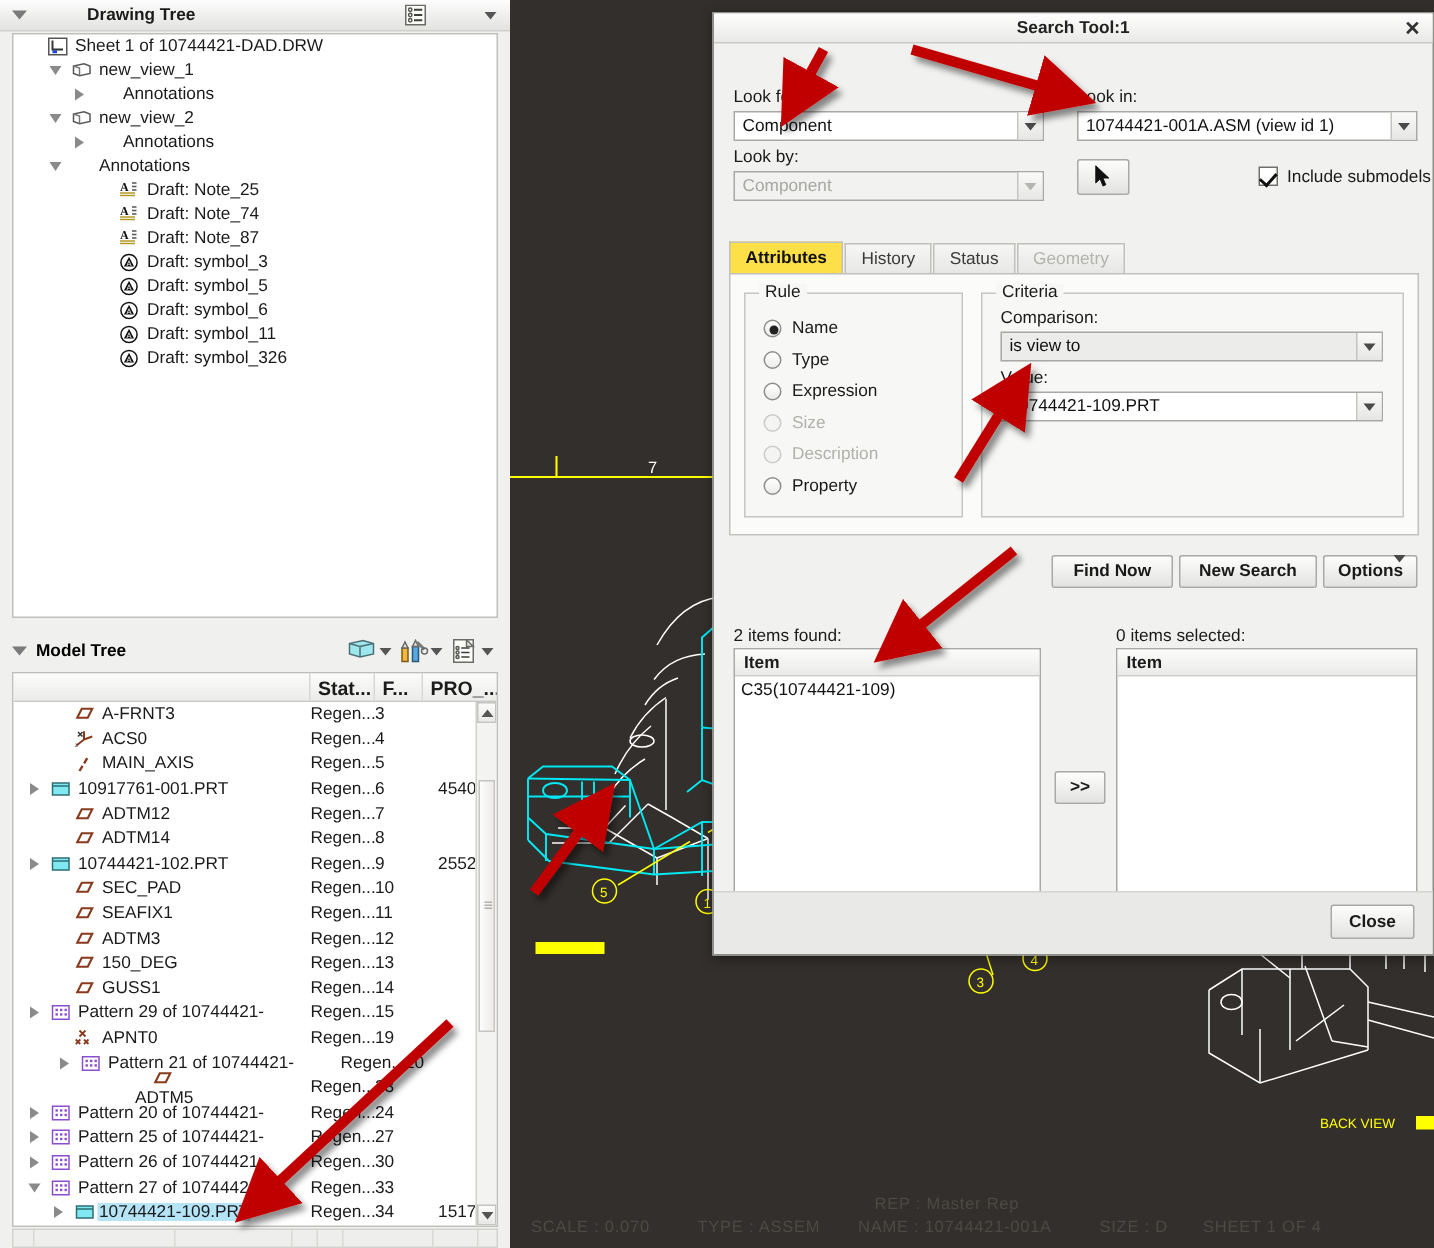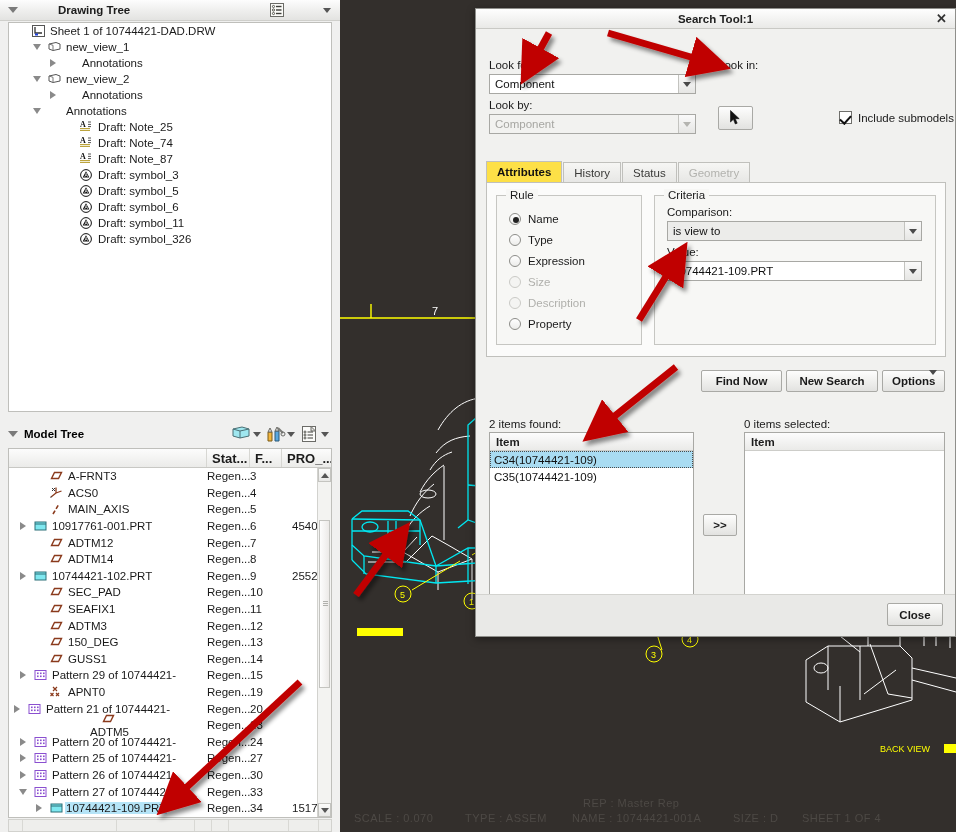--- a/index.html
+++ b/index.html
@@ -739,21 +739,21 @@
                   </svg>
                 </span>
                 <span class="lbl">APNT0</span>
               </div>
               <div class="mt-stat">Regen...</div>
               <div class="mt-f">19</div>
               <div class="mt-p1"></div>
               <div class="mt-p2"></div>
             </div>
             <div class="mt-row">
-              <div class="mt-name" style="">
+              <div class="mt-name" style="padding-left: 6px; margin-left: 20px;">
                 <span class="tw">
                   <i class="tri-r"></i>
                 </span>
                 <span class="ico">
                   <svg width="15" height="14" viewBox="0 0 15 14">
                     <rect x="2" y="2.5" width="11" height="9" fill="#fff" stroke="#8a4fd0"></rect>
                     <g fill="#8a4fd0">
                       <rect x="4" y="4.5" width="1.6" height="1.6"></rect>
                       <rect x="7" y="4.5" width="1.6" height="1.6"></rect>
                       <rect x="10" y="4.5" width="1.6" height="1.6"></rect>
@@ -951,20 +951,26 @@
 
       <div class="fld-label" style="position:absolute;left:13px;top:69px;">Look by:</div>
       <div class="combo disabled" style="position:absolute;left:13px;top:84px;width:207px;">
         <span>Component</span>
         <span class="cb-arrow">
             <i class="cb-tri dim"></i>
           </span>
       </div>
 
       <div class="fld-label" style="position:absolute;left:242px;top:29px;">Look in:</div>
+      <div class="combo" style="position:absolute;left:242px;top:44px;width:227px;">
+        <span>10744421-001A.ASM (view id 1)</span>
+        <span class="cb-arrow">
+            <i class="cb-tri"></i>
+          </span>
+      </div>
 
       <div class="btn" style="position:absolute;left:242px;top:76px;width:35px;height:24px;">
         <svg class="mouse-cursor" viewBox="0 0 11 16">
           <path d="M0.5 0.5 L0.5 12 L3.4 9.3 L5.3 14 L7.2 13.2 L5.3 8.7 L9.2 8.7 Z" fill="#111" stroke="#111" stroke-width="0.6"></path>
         </svg>
       </div>
 
       <div style="position:absolute;left:363px;top:81px;display:flex;align-items:center;">
         <span class="checkbox-box on"></span>
         <span class="fld-label">Include submodels</span>
@@ -1035,21 +1041,20 @@
       </div>
       <div class="btn" style="position:absolute;left:406px;top:340px;width:63px;height:22px;justify-content:flex-start;padding-left:9px;">
         <span>Options</span>
         <span style="position:absolute;right:7px;"><i class="cb-tri"></i></span>
       </div>
 
       <div class="fld-label" style="position:absolute;left:13px;top:388px;">2 items found:</div>
       <div class="listbox" style="left:13px;top:402px;width:205px;height:204px;">
         <div class="lb-head">Item</div>
         <div id="found-list">
-            <div class="lb-item sel">C34(10744421-109)</div>
             <div class="lb-item">C35(10744421-109)</div>
           </div>
       </div>
 
       <div class="fld-label" style="position:absolute;left:268px;top:388px;">0 items selected:</div>
       <div class="listbox" style="left:268px;top:402px;width:201px;height:204px;">
         <div class="lb-head">Item</div>
         <div id="selected-list"></div>
       </div>
 

